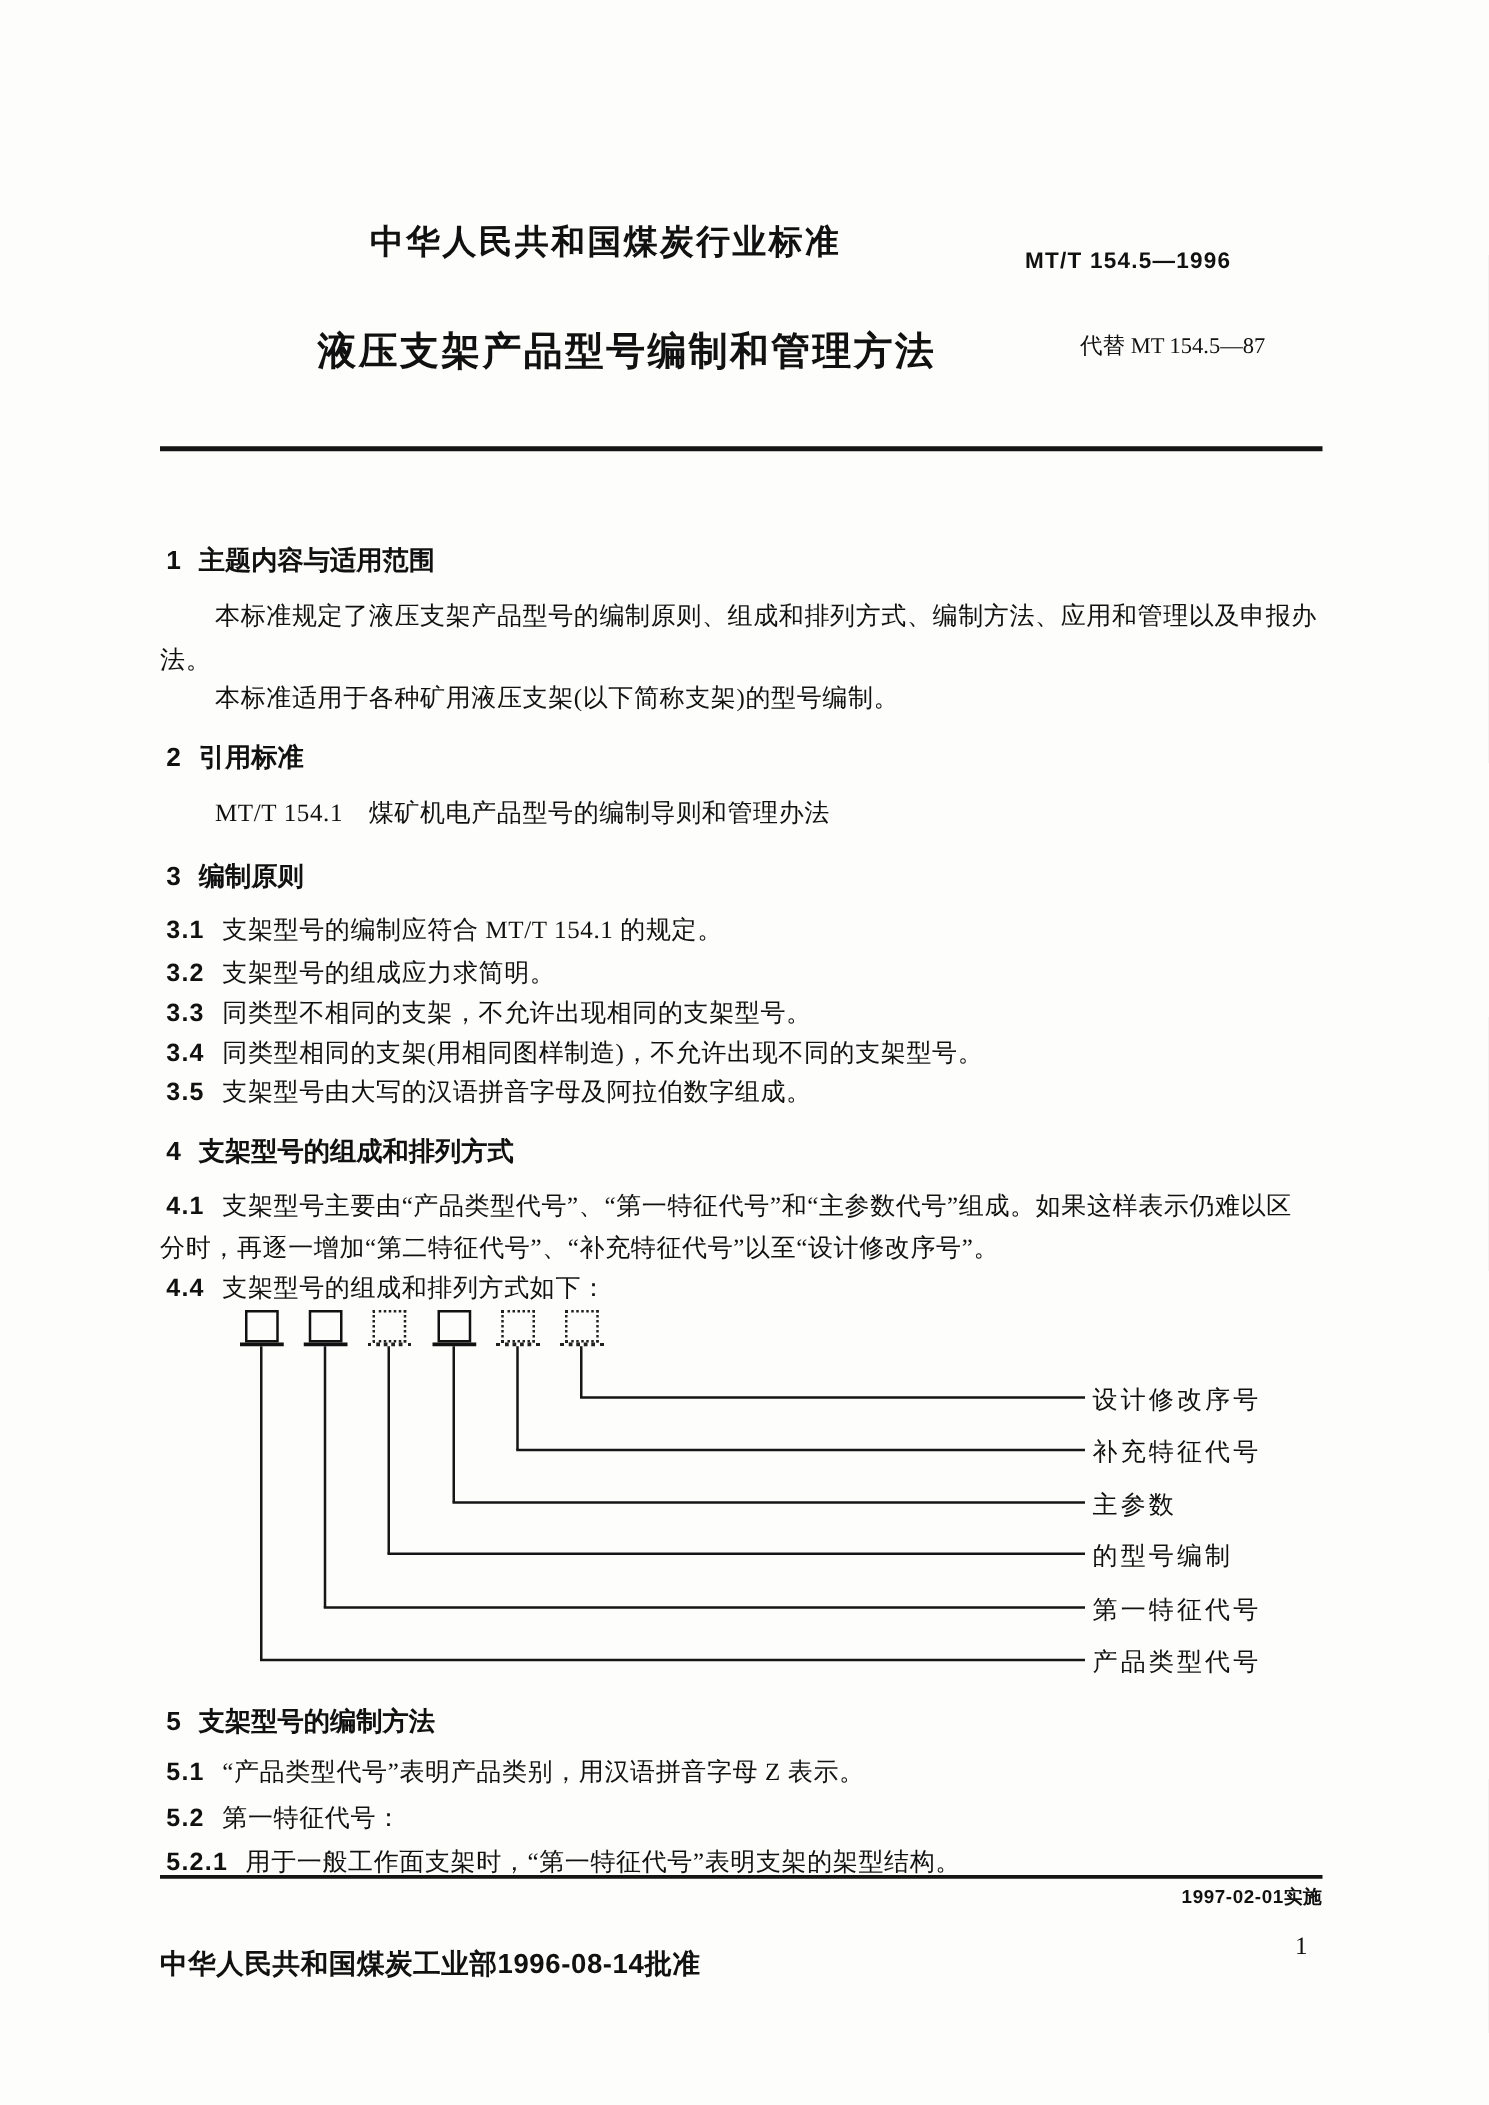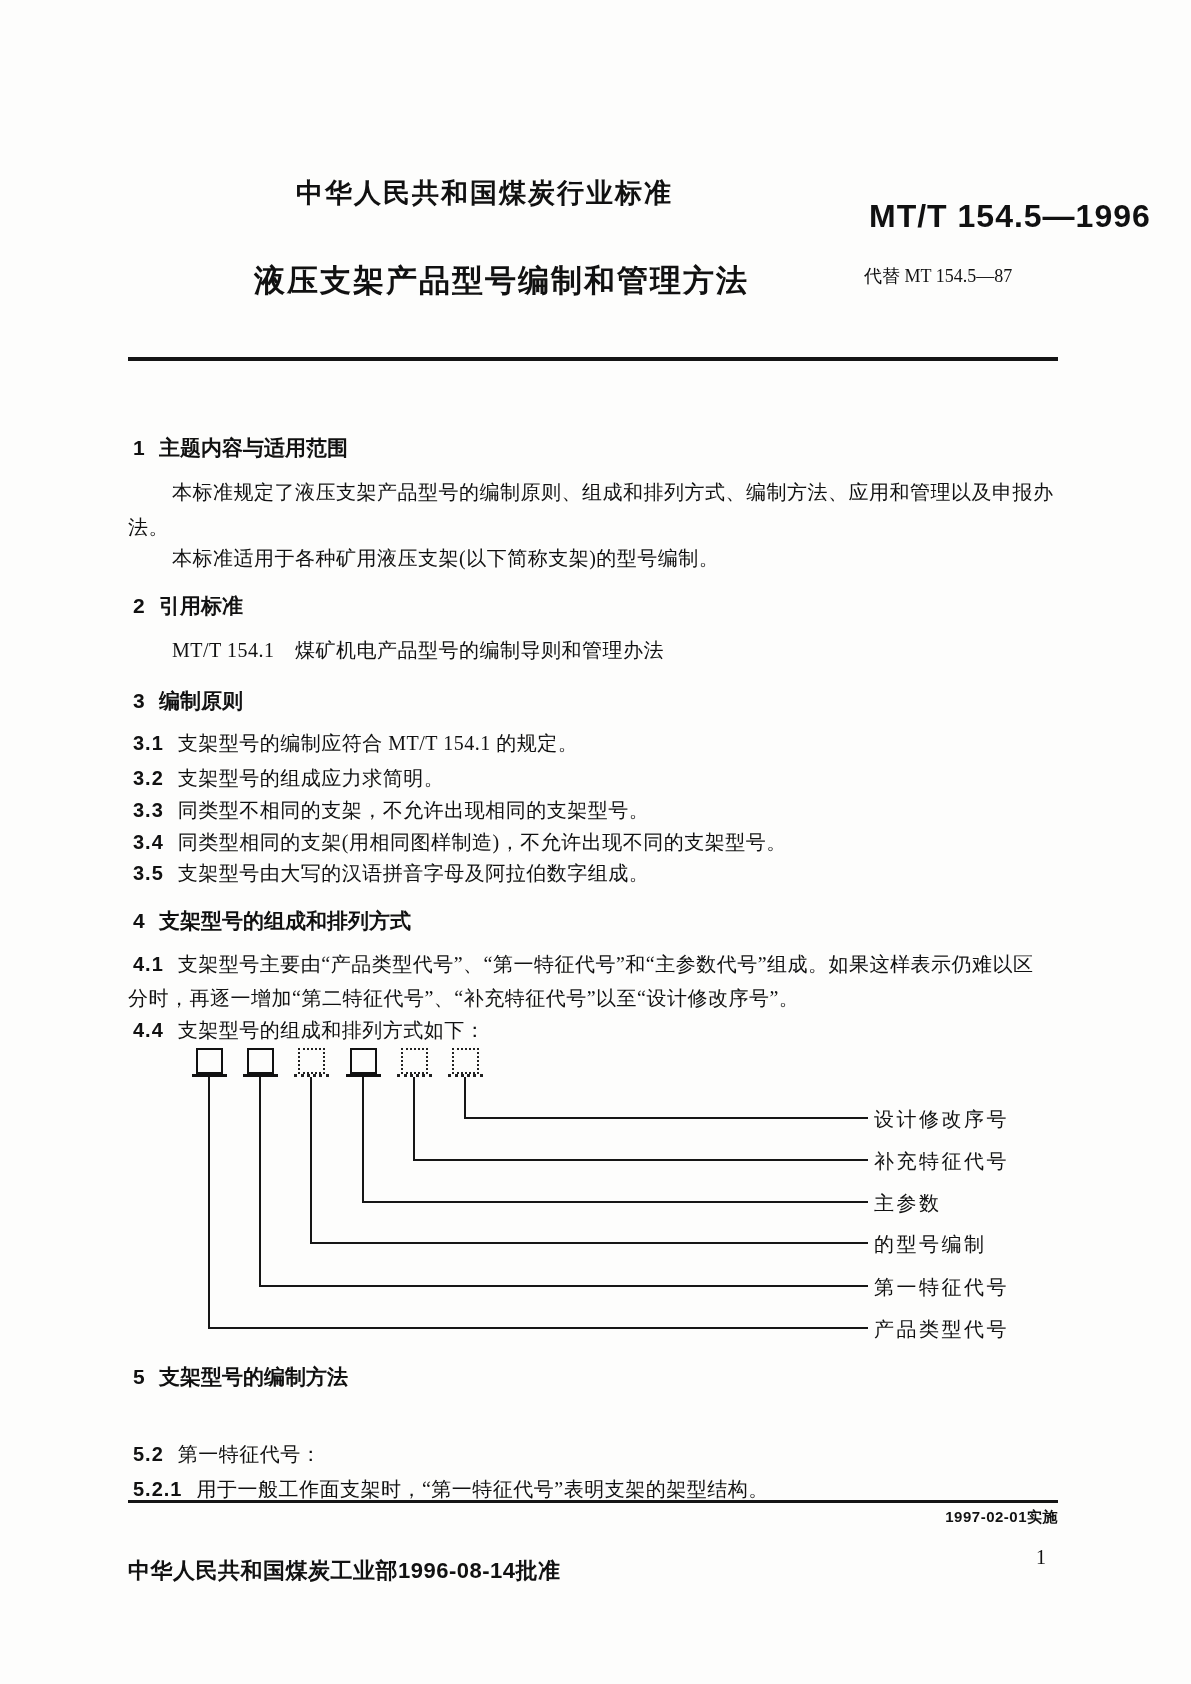--- a/index.html
+++ b/index.html
@@ -7,21 +7,21 @@
     position:relative;
     width:1191px;height:1684px;
     background:#fdfdfc;
     color:#111;
     font-family:"Liberation Serif", serif;
     overflow:hidden;
   }
   .abs{position:absolute;white-space:pre;}
   
   .org-line{top:175px;left:296px;font-family:"Liberation Sans",sans-serif;font-weight:bold;font-size:27px;letter-spacing:2px;}
-  .std-no{top:198px;left:869px;font-family:"Liberation Sans",sans-serif;font-weight:bold;font-size:32px;letter-spacing:1px;text-align:center;}
+  .std-no{top:198px;left:820px;font-family:"Liberation Sans",sans-serif;font-weight:bold;font-size:18px;letter-spacing:1px;text-align:center;}
   .doc-title{top:260px;left:254px;font-family:"Liberation Sans",sans-serif;font-weight:bold;font-size:31px;letter-spacing:2px;}
   .replaces{top:264px;left:864px;font-size:18px;}
   .rule{position:absolute;left:128px;width:930px;background:#151515;}
   .rule-top{top:357px;height:4px;}
   .rule-bottom{top:1500px;height:3px;}
   
   .sec-h{font-family:"Liberation Sans",sans-serif;font-weight:bold;font-size:21px;left:133px;}
   .sec-h .num{display:inline-block;min-width:26px;}
   
   .body-t{font-size:20px;letter-spacing:0.5px;}
@@ -104,20 +104,21 @@
 
     <div class="dlabel" style="top:1106px;">设计修改序号</div>
     <div class="dlabel" style="top:1148px;">补充特征代号</div>
     <div class="dlabel" style="top:1190px;">主参数</div>
     <div class="dlabel" style="top:1231px;">的型号编制</div>
     <div class="dlabel" style="top:1274px;">第一特征代号</div>
     <div class="dlabel" style="top:1316px;">产品类型代号</div>
   </div>
 
   <div class="abs sec-h" style="top:1363px;"><span class="num">5</span><span>支架型号的编制方法</span></div>
+  <div class="abs clause" style="top:1404px;"><span class="num">5.1</span><span>“产品类型代号”表明产品类别，用汉语拼音字母 Z 表示。</span></div>
   <div class="abs clause" style="top:1441px;"><span class="num">5.2</span><span>第一特征代号：</span></div>
   <div class="abs clause" style="top:1476px;"><span class="num">5.2.1</span><span>用于一般工作面支架时，“第一特征代号”表明支架的架型结构。</span></div>
 
   <div class="rule rule-bottom"></div>
   <div class="abs footer-left">中华人民共和国煤炭工业部1996-08-14批准</div>
   <div class="abs footer-right">1997-02-01实施</div>
   <div class="abs page-num">1</div>
 
 </div>
 

